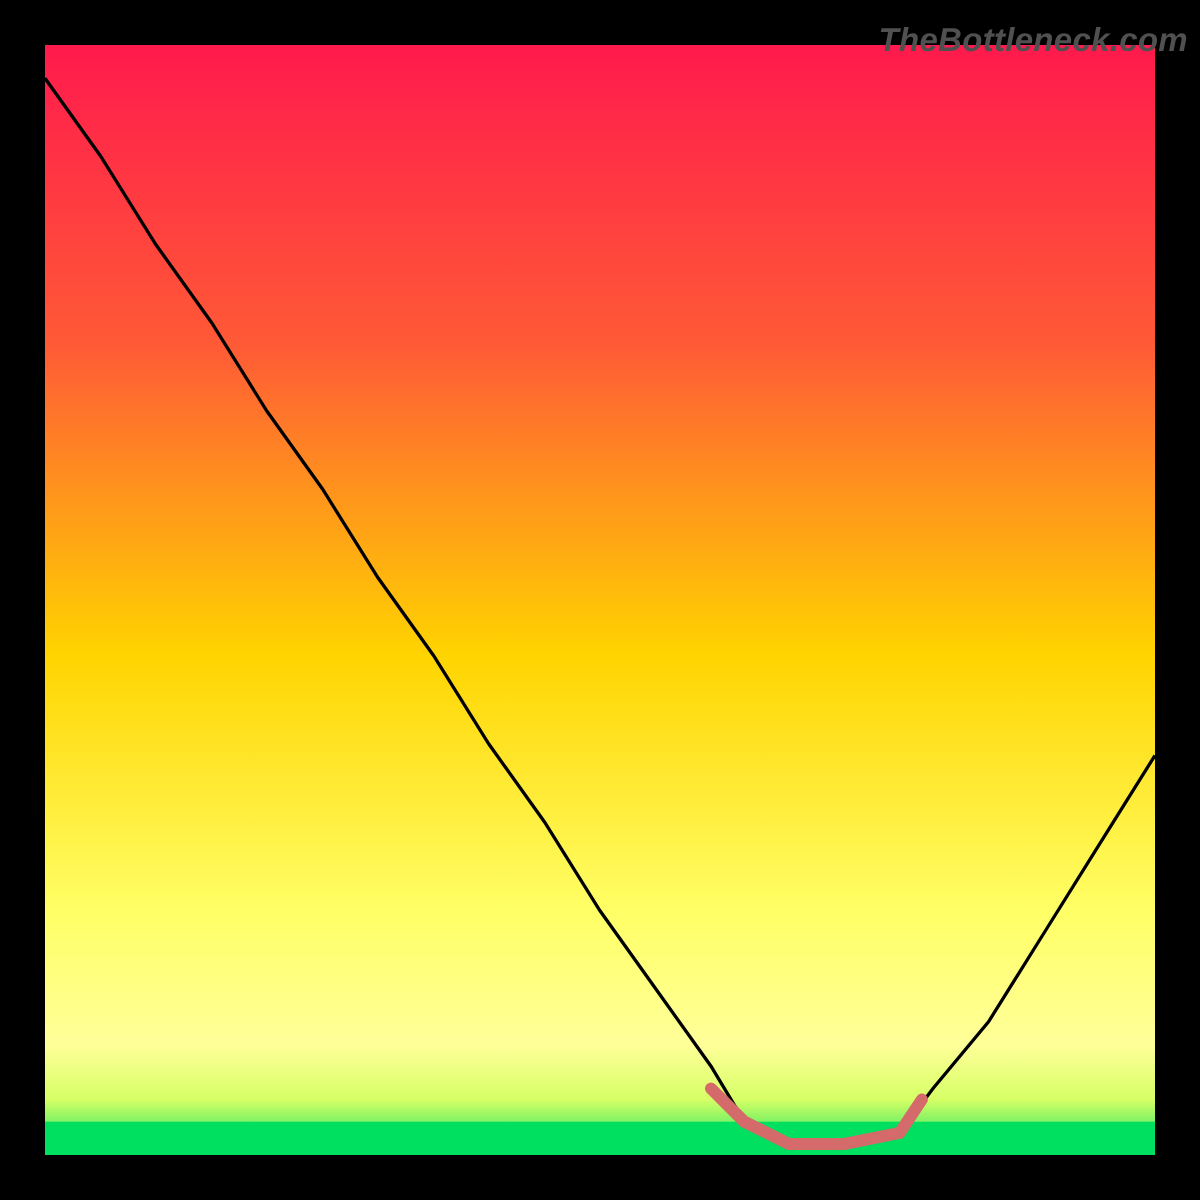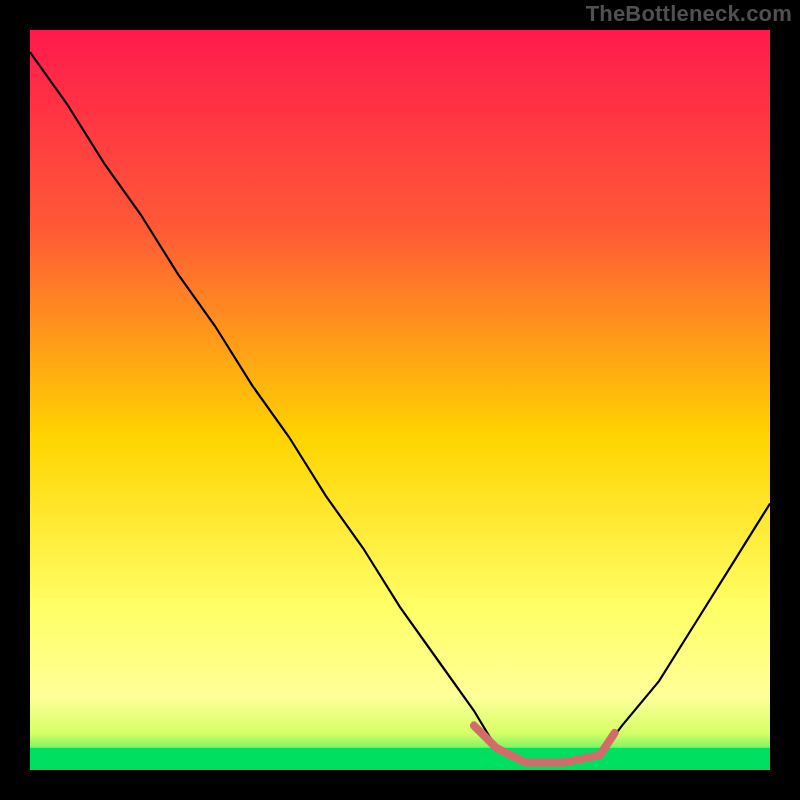--- a/index.html
+++ b/index.html
@@ -12,27 +12,28 @@
     overflow: hidden;
   }
   .outer {
     position: relative;
     width: 800px;
     height: 800px;
     background: #000000;
   }
   .watermark {
     position: absolute;
-    top: 1px;
+    top: 14px;
     right: 8px;
     color: #505050;
     font-size: 22px;
     font-weight: 600;
     letter-spacing: 0.2px;
     z-index: 5;
+    font-style: italic;
   }
   .plot {
     position: absolute;
     left: 30px;
     top: 30px;
     width: 740px;
     height: 740px;
   }
   svg {
     display: block;

